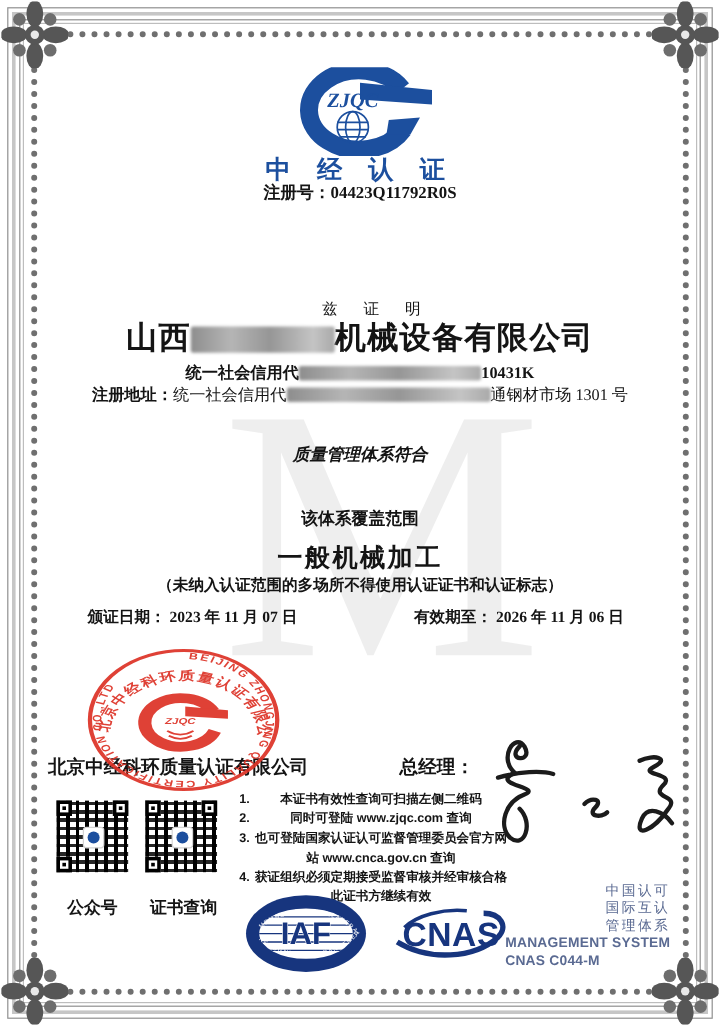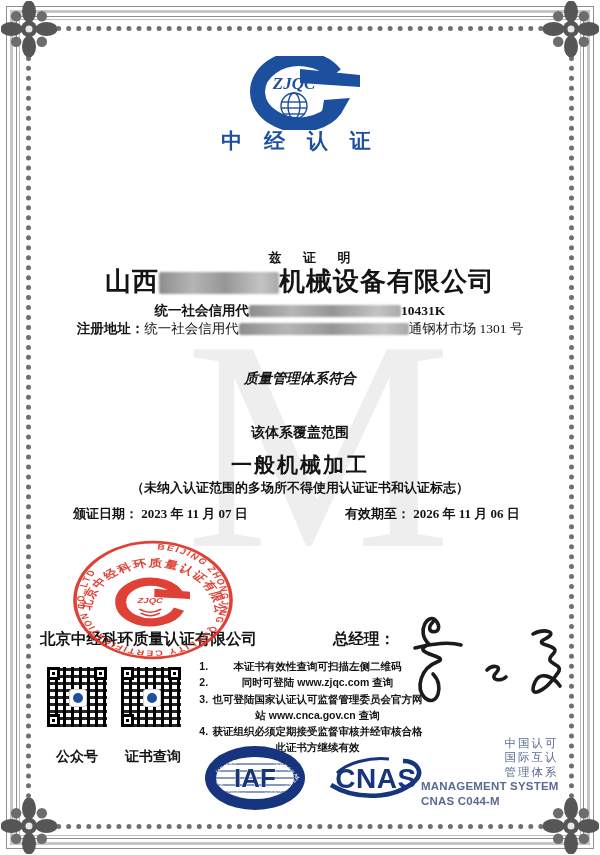--- a/index.html
+++ b/index.html
@@ -19,21 +19,21 @@
   
   .abs{position:absolute;}
   .center{position:absolute;left:0;right:0;text-align:center;}
   .redact{display:inline-block;background:linear-gradient(90deg,#8d8d8d,#b5b5b5 28%,#969696 55%,#c4c4c4 85%,#a9a9a9);
           filter:blur(1.3px);border-radius:2px;vertical-align:middle;}
   
   .brand-cn{top:127px;font-size:21px;font-weight:bold;color:#1c4f9e;letter-spacing:8px;}
   .regno{top:152px;font-size:14px;font-weight:bold;font-family:"Liberation Serif",serif;}
   .title{top:184px;font-size:35px;font-weight:bold;letter-spacing:5px;}
   
-  .certify-heading{top:249px;font-size:13px;font-weight:bold;letter-spacing:9px;margin-left:28px;}
+  .certify-heading{top:249px;font-size:13px;font-weight:normal;letter-spacing:9px;margin-left:28px;}
   .company-line{top:264px;font-size:26px;font-weight:bold;letter-spacing:1px;}
   .credit-line{top:302px;font-size:13.5px;}
   .addr{font-size:13.5px;}
   .lbl{font-weight:bold;}
   .serifv{font-family:"Liberation Serif",serif;}
   
   .conform{top:370px;font-size:14px;font-weight:bold;font-style:italic;}
   .standard{top:387px;font-size:23px;font-weight:bold;font-family:"Liberation Serif",serif;letter-spacing:1px;}
   .scope-heading{top:424px;font-size:14px;font-weight:bold;}
   .scope{top:451px;font-size:21px;font-weight:bold;letter-spacing:2px;}
@@ -124,20 +124,23 @@
     <g stroke="#1c4f9e" stroke-width="1.4" fill="none">
       <circle cx="56" cy="50" r="13"></circle>
       <ellipse cx="56" cy="50" rx="6" ry="13"></ellipse>
       <line x1="43" y1="46" x2="69" y2="46"></line>
       <line x1="43" y1="52" x2="69" y2="52"></line>
       <line x1="45" y1="58" x2="67" y2="58"></line>
     </g>
   </svg>
 
   <div class="center brand-cn">中 经 认 证</div>
+  <div class="center regno">
+    <span>注册号：</span><span>04423Q11792R0S</span>
+  </div>
 
 
   <div class="center certify-heading">兹 证 明</div>
 
   <div class="center company-line">
     <span>山西</span><span class="redact" style="width:120px;height:22px"></span><span>机械设备有限公司</span>
   </div>
 
   <div class="center credit-line">
     <span class="lbl">统一社会信用代</span><span class="redact" style="width:152px;height:12px"></span><span class="serifv" style="font-weight:bold">10431K</span>

